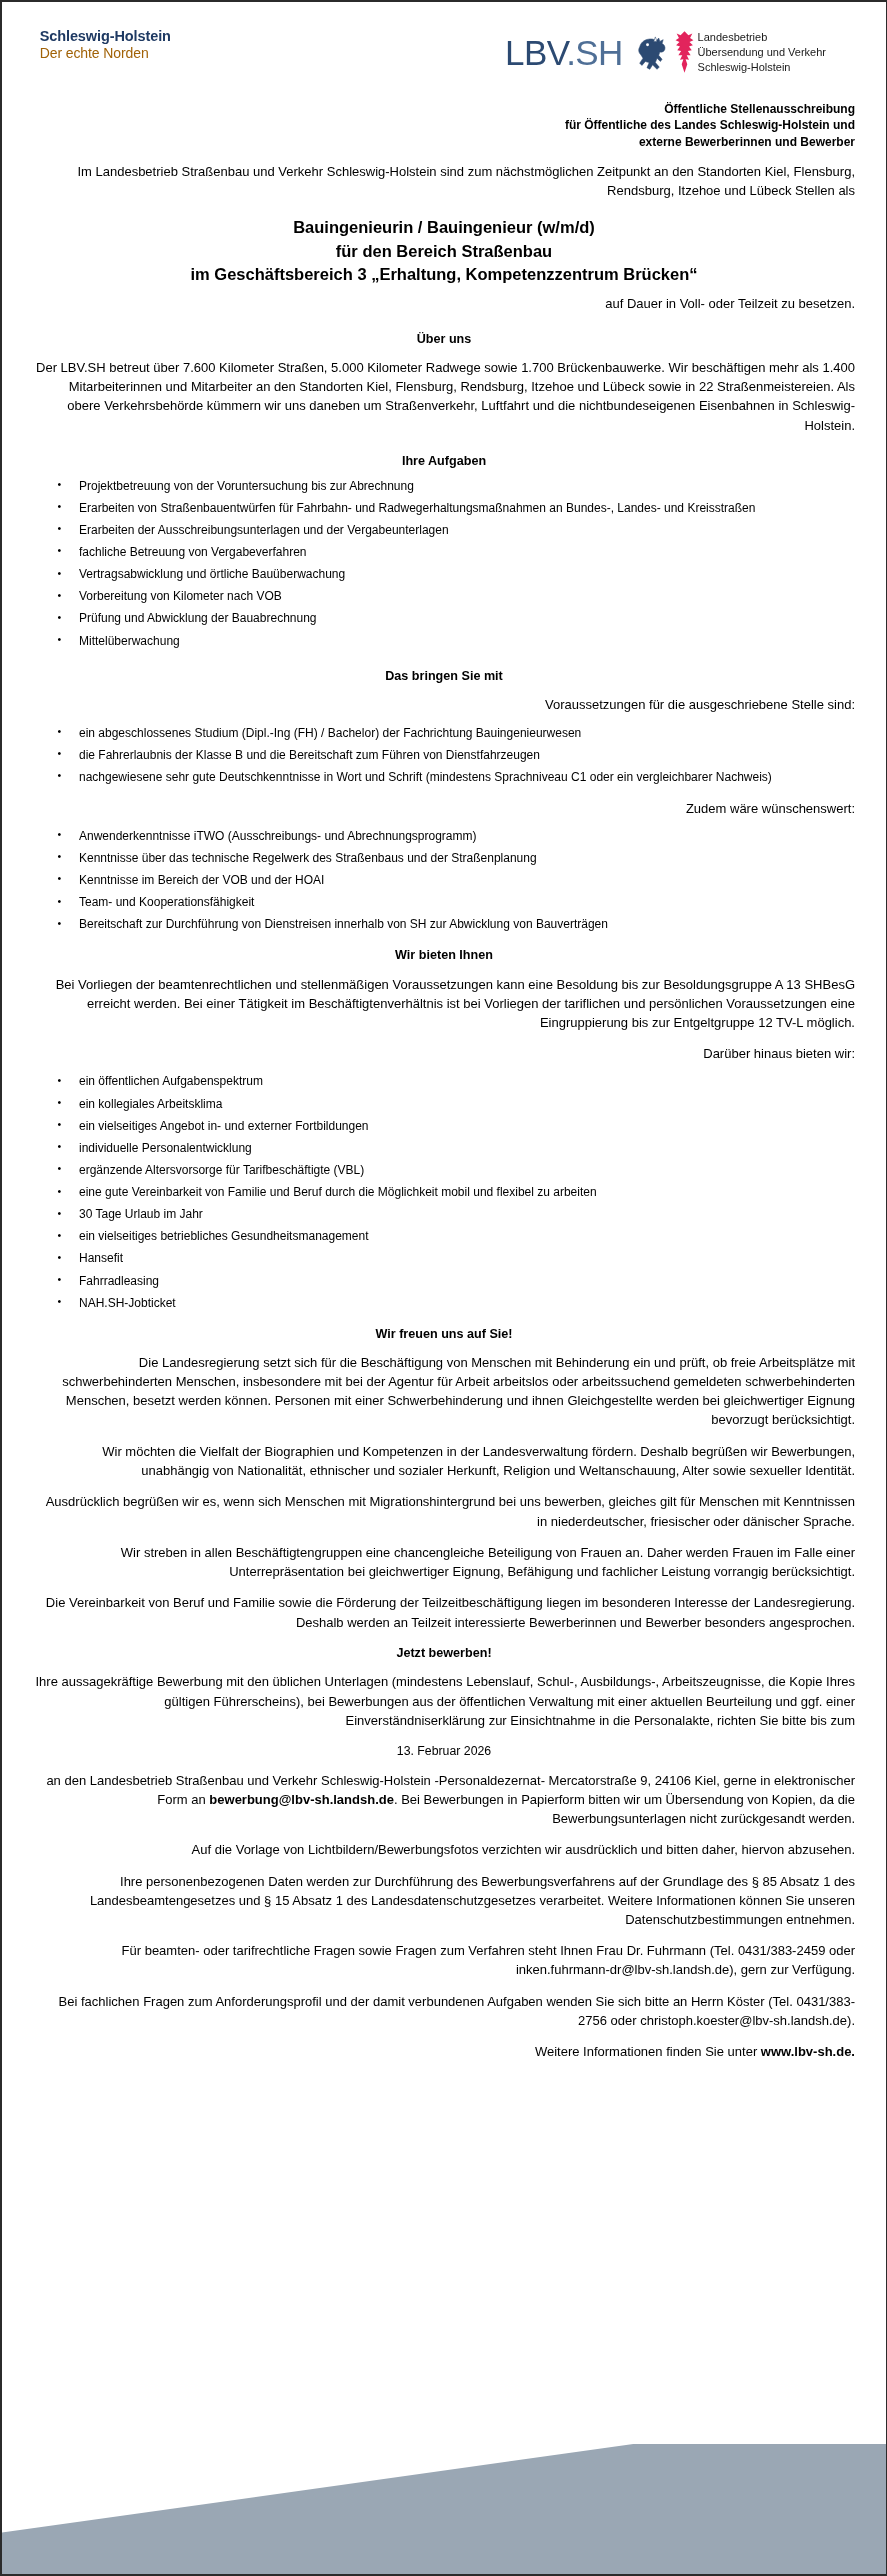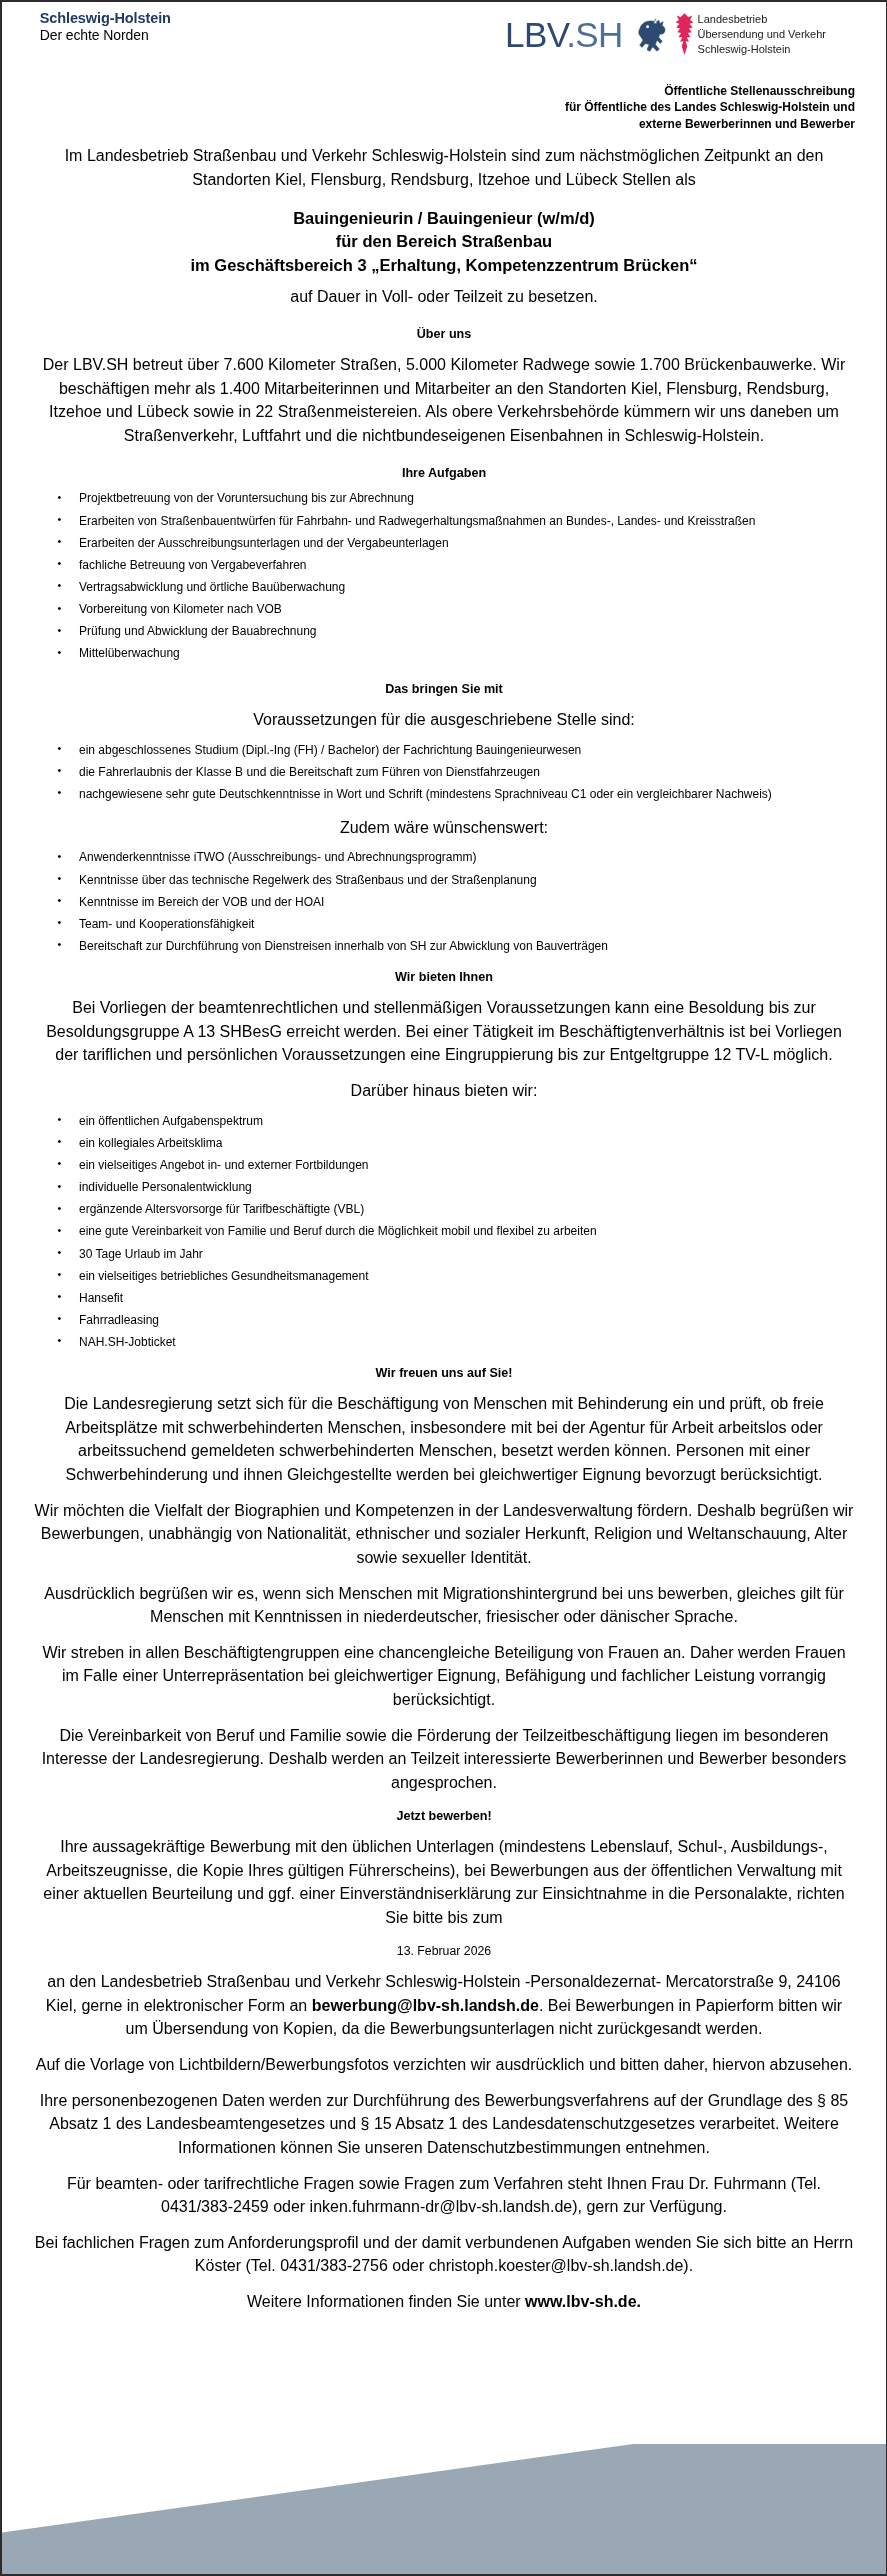--- a/index.html
+++ b/index.html
@@ -25,37 +25,37 @@
     padding: 0 31px;
     box-sizing: border-box;
     height: 100%;
   }
 
   
   .header {
     display: flex;
     align-items: flex-start;
     justify-content: space-between;
-    padding-top: 8px;
+    padding-top: 26px;
     padding-bottom: 3.4px;
   }
   .sh-wordmark {
     line-height: 1.18;
     padding-left: 6.7px;
   }
   .sh-wordmark .l1 {
     font-size: 14.5px;
     font-weight: bold;
     color: #1f3a63;
     letter-spacing: -0.1px;
   }
   .sh-wordmark .l2 {
     font-size: 14px;
     font-weight: normal;
-    color: #000000;
+    color: #a16207;
     letter-spacing: -0.1px;
   }
   .lbv-block {
     display: flex;
     align-items: center;
     gap: 10px;
     padding-right: 29px;
     margin-top: 2.2px;
   }
   .lbv-word {
@@ -75,24 +75,24 @@
     white-space: nowrap;
   }
   h1.doc-title {
     font-size: 12px;
     font-weight: bold;
     text-align: right;
     line-height: 1.36;
     margin: 23.5px 0 0 0;
   }
   p.para {
-    font-size: 16px;
+    font-size: 13px;
     line-height: 1.47;
     margin: 12.3px 0 0 0;
-    text-align: center;
+    text-align: right;
   }
   p.para.tight { margin-top: 7.3px; }
   h2.job-title {
     font-size: 16.5px;
     font-weight: bold;
     text-align: center;
     line-height: 1.42;
     margin: 15.7px 0 0 0;
   }
   h3.section {

